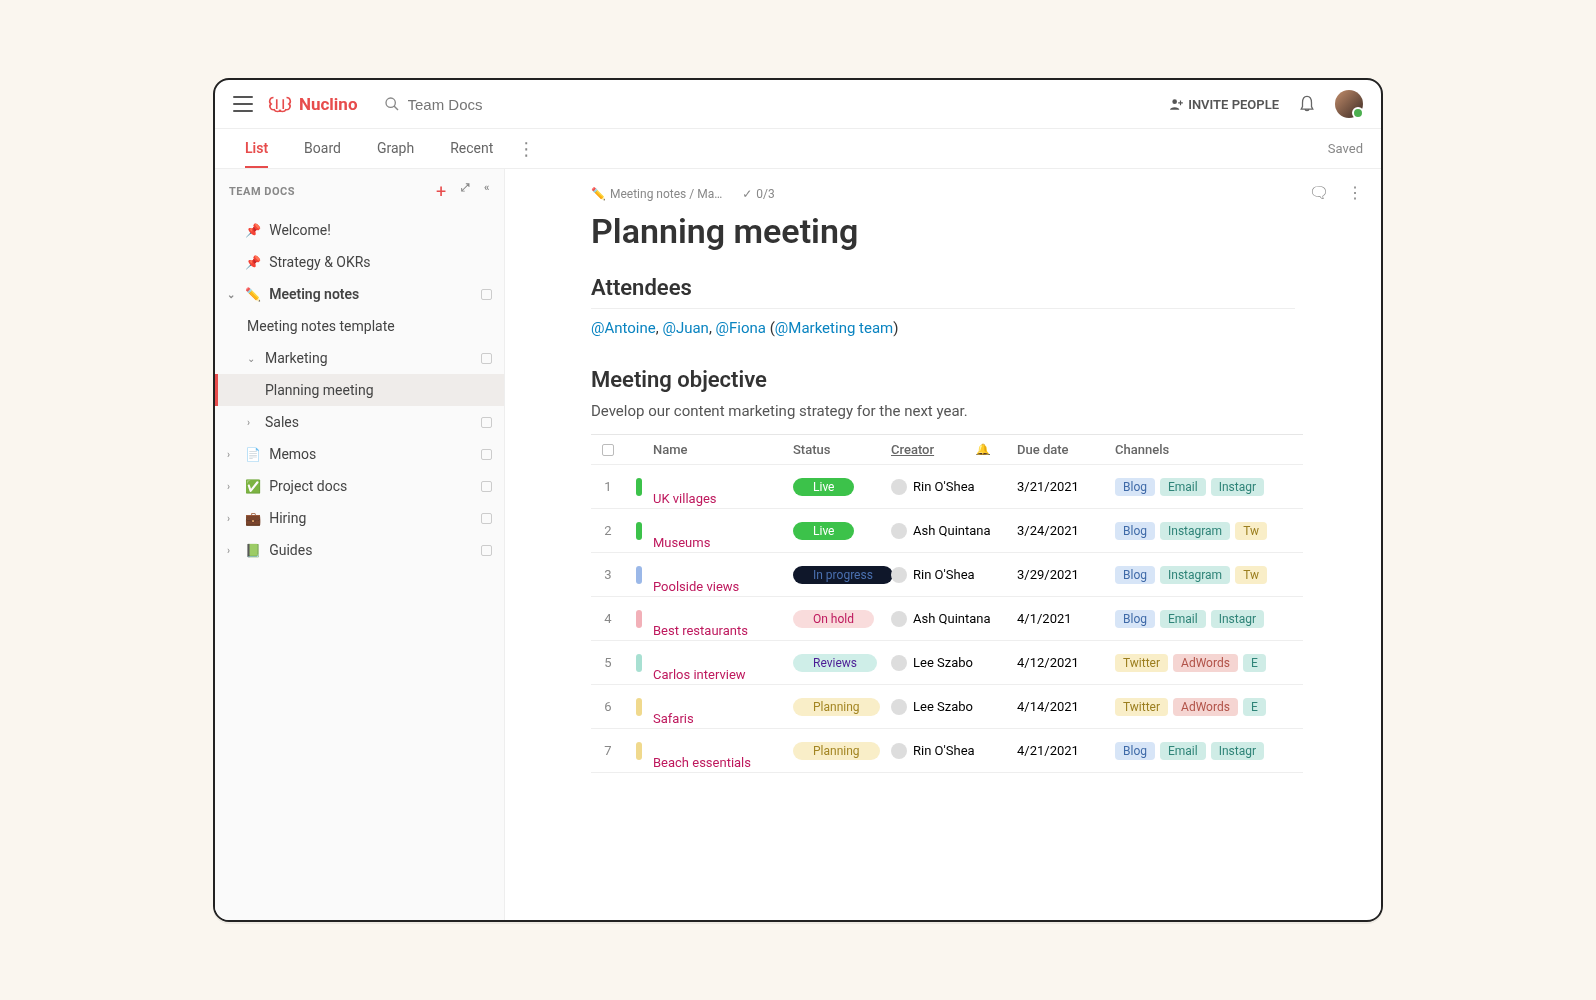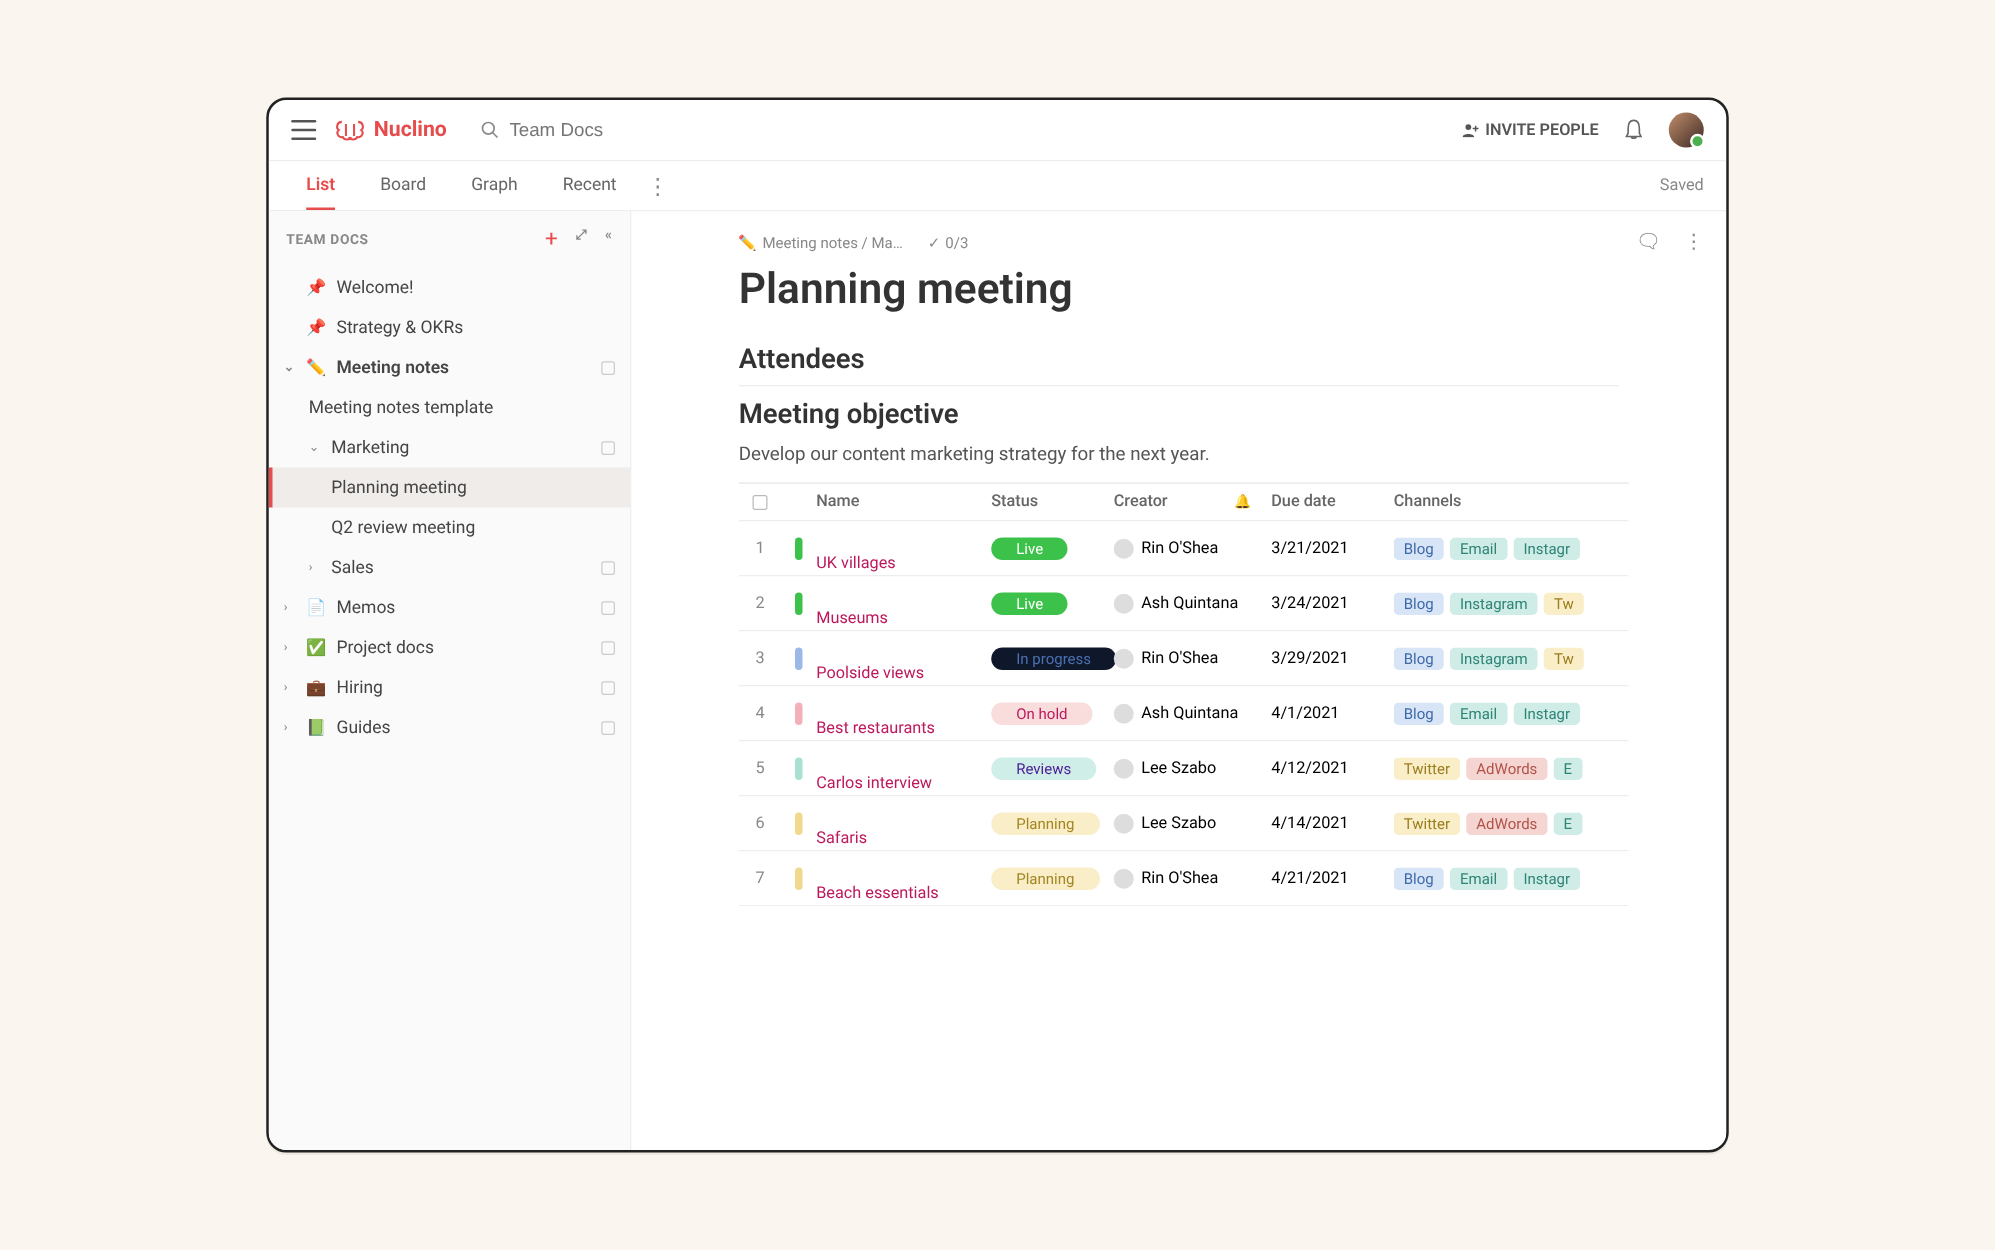--- a/index.html
+++ b/index.html
@@ -98,21 +98,21 @@
 .chip { padding:2px 8px; border-radius:4px; font-size:12px;}
 .chip-blog { background:#d7e5f7; color:#3f6aa8;}
 .chip-email { background:#cfece6; color:#2f8478;}
 .chip-ig { background:#cfece6; color:#2f8478;}
 .chip-tw { background:#f9eec8; color:#9b7e1f;}
 .chip-aw { background:#f5d5d2; color:#b15248;}
 .chk { width:12px; height:12px; border:1.5px solid #bbb; border-radius:2px; margin:0 auto;}
 .fade-right { position:absolute; right:0; top:200px; bottom:0; width:18px; background:linear-gradient(to right, rgba(255,255,255,0), #fff);} 
 .head .chk-wrap{ display:flex; justify-content:center;}
 .bell-cell { color:#aaa; font-size:11px; margin-left:auto; padding-right:10px;}
-.head-creator { display:flex; align-items:center; justify-content:space-between; padding-right:6px;}
+.head-creator { display:flex; align-items:center; justify-content:space-between; padding-right:17px;text-decoration:underline;}
 </style>
 </head>
 <body>
 
 <div class="window">
 
   <div class="topbar">
     <div class="hamburger">
         <span></span>
         <span></span>
@@ -187,23 +187,20 @@
         <li class="indent1">
             <span>Meeting notes template</span>
           </li>
         <li class="indent1">
             <span class="chev">⌄</span>
             <span>Marketing</span>
             <span class="box"></span>
           </li>
         <li class="indent2 active">
             <span>Planning meeting</span>
-          </li>
-        <li class="indent2">
-            <span>Q2 review meeting</span>
           </li>
         <li class="indent1">
             <span class="chev">›</span>
             <span>Sales</span>
             <span class="box"></span>
           </li>
         <li>
             <span class="chev">›</span>
             <span class="emo">📄</span>
             <span>Memos</span>
@@ -243,20 +240,26 @@
             </span>
           <span class="checks">
               <span>✓</span>
               <span>0/3</span>
             </span>
         </div>
         <h1 class="title">Planning meeting</h1>
 
         <h2 class="sect">Attendees</h2>
         <div class="divider"></div>
+        <div class="mentions">
+          <span class="mention">@Antoine</span>, 
+          <span class="mention">@Juan</span>, 
+          <span class="mention">@Fiona</span>
+          (<span class="mention">@Marketing team</span>)
+        </div>
 
         <h2 class="sect">Meeting objective</h2>
         <div class="objtext">Develop our content marketing strategy for the next year.</div>
 
         <div class="tbl">
           <div class="tbl-row head">
             <div class="chk-wrap">
                 <div class="chk"></div>
               </div>
             <div></div>

